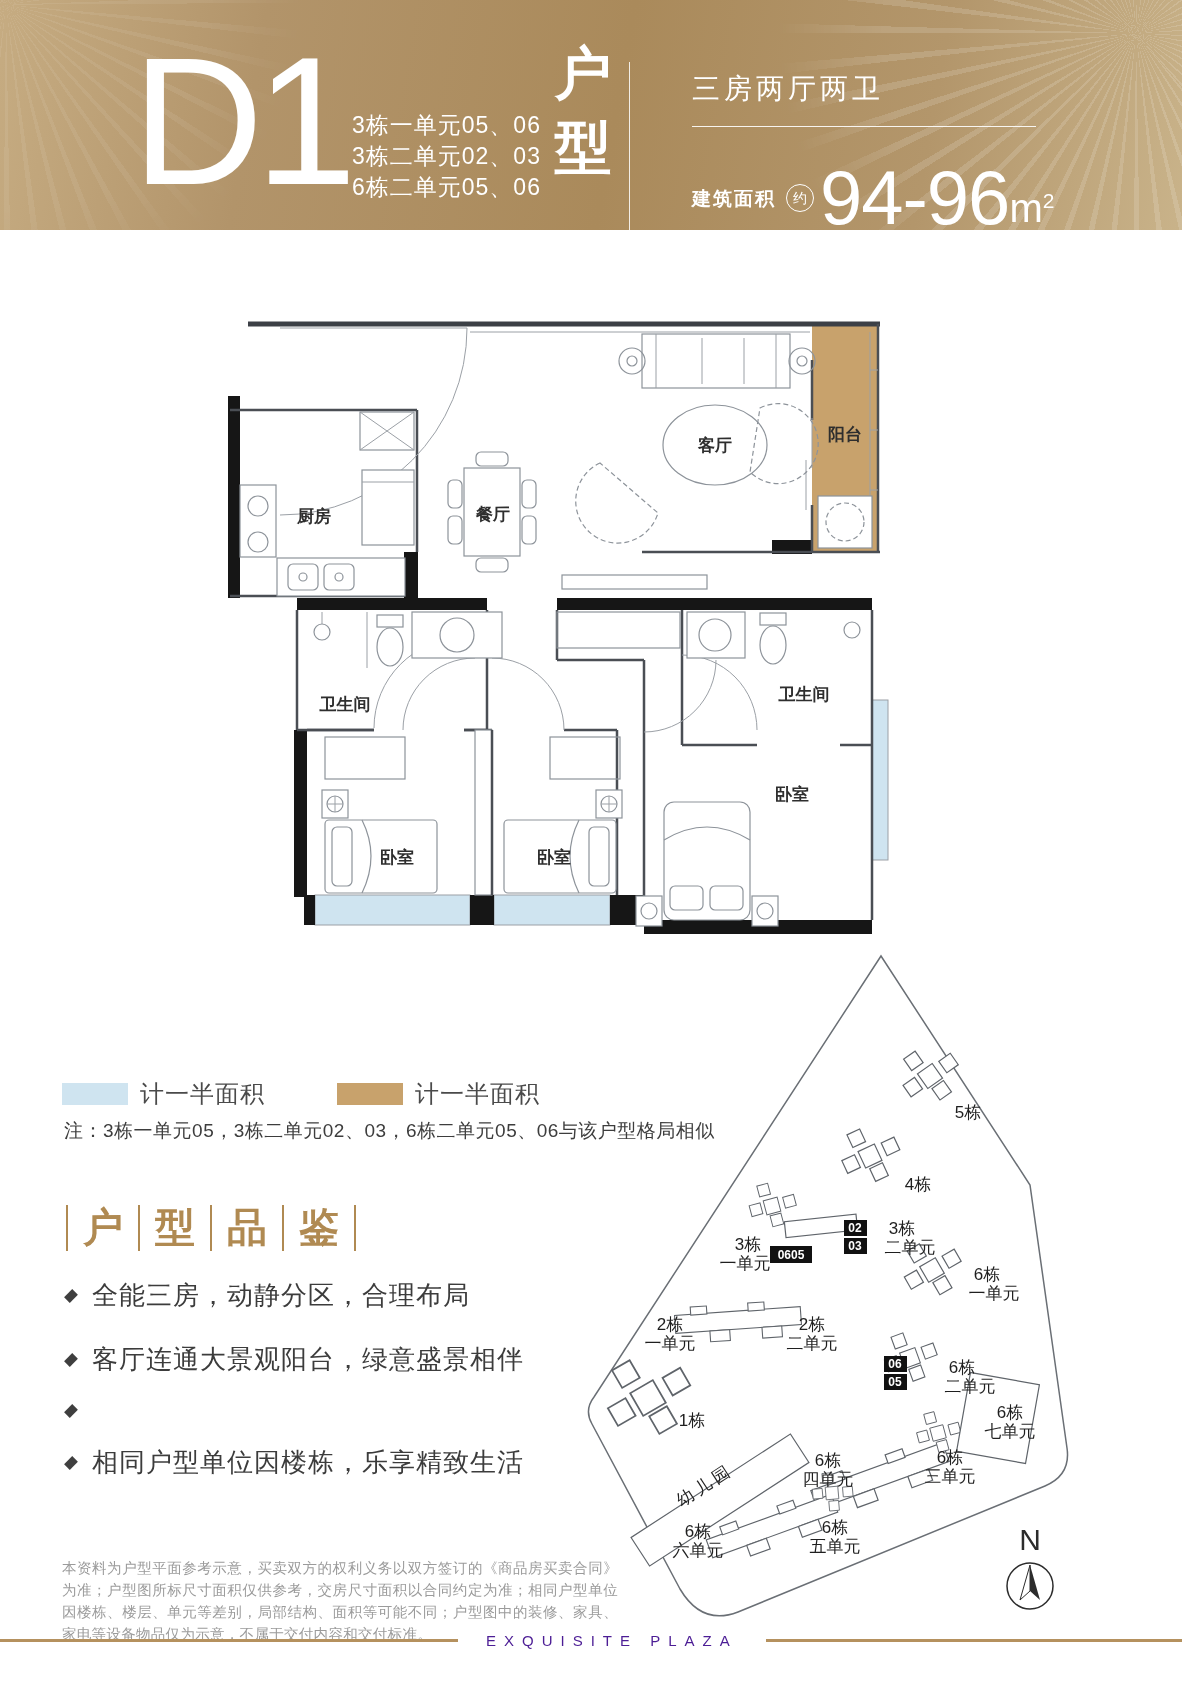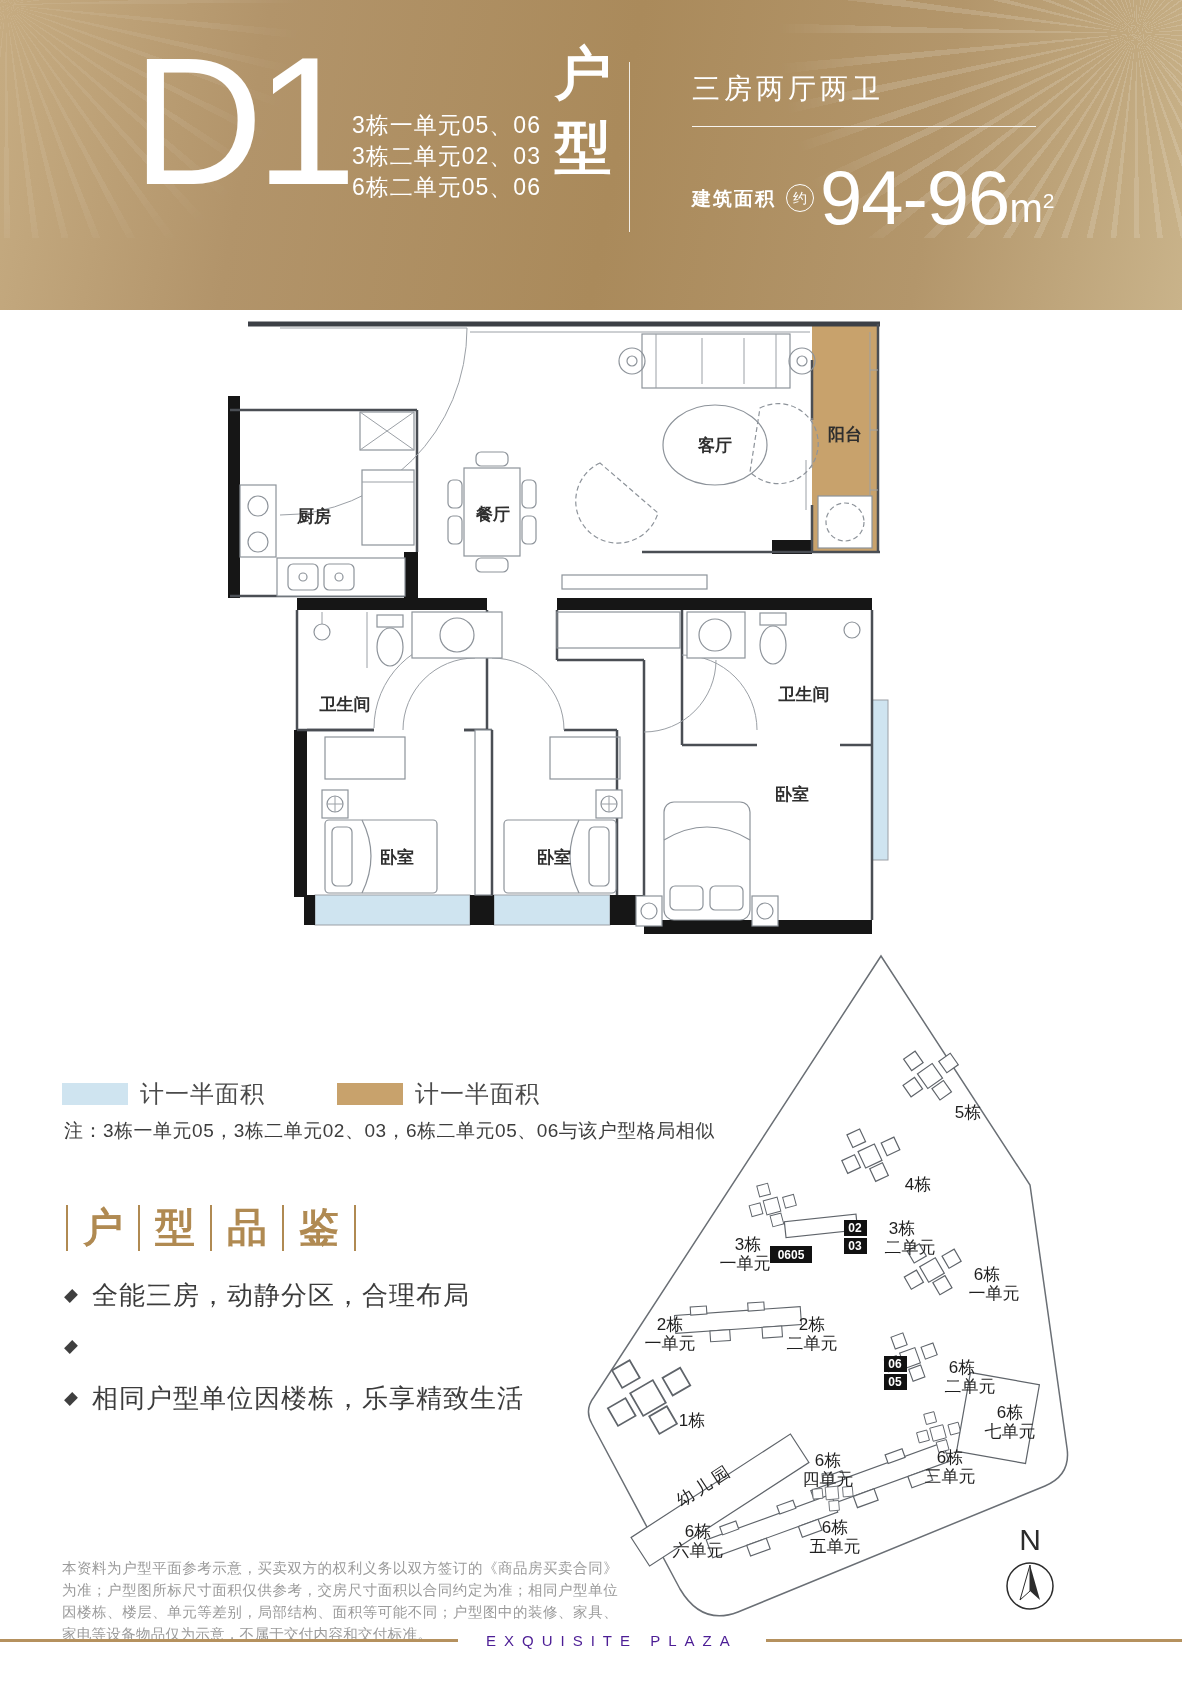--- a/index.html
+++ b/index.html
@@ -1,20 +1,20 @@
 <!DOCTYPE html>
 <html><head>
 <meta charset="utf-8">
 <style>
   html,body{margin:0;padding:0;background:#e8e8e8;}
   .page{position:relative;width:1182px;height:1684px;background:#ffffff;margin:0 auto;
         font-family:"Liberation Sans","DejaVu Sans",sans-serif;overflow:hidden;}
 
   
-  .hd{position:absolute;left:0;top:0;width:1182px;height:310px;
+  .hd{position:absolute;left:0;top:0;width:1182px;height:230px;
       background:linear-gradient(100deg,#c6ac82 0%,#b2946a 22%,#aa8a5b 52%,#b3966b 78%,#c9b38a 100%);}
   .rays{position:absolute;right:0;top:0;width:460px;height:238px;pointer-events:none;
         background:repeating-conic-gradient(from 140deg at 90% 14%,rgba(255,255,255,.14) 0 1.6deg,rgba(255,255,255,0) 1.6deg 6.5deg);
         -webkit-mask-image:radial-gradient(circle at 90% 14%,#000 0 55%,transparent 78%);
         mask-image:radial-gradient(circle at 90% 14%,#000 0 55%,transparent 78%);}
   .raysL{position:absolute;left:0;top:0;width:300px;height:238px;pointer-events:none;
         background:repeating-conic-gradient(from 60deg at 2% 2%,rgba(255,255,255,.07) 0 1.6deg,rgba(255,255,255,0) 1.6deg 7deg);
         -webkit-mask-image:radial-gradient(circle at 0% 0%,#000 0 55%,transparent 80%);
         mask-image:radial-gradient(circle at 0% 0%,#000 0 55%,transparent 80%);}
   .d1{position:absolute;left:132px;top:36px;font-size:182px;line-height:170px;font-weight:400;
@@ -272,20 +272,24 @@
     <div class="bar"></div>
     <div class="ch">品</div>
     <div class="bar"></div>
     <div class="ch">鉴</div>
     <div class="bar"></div>
   </div>
   <div class="bullets">
     <div class="row">
       <span class="diam"></span>
       <span class="btxt">全能三房，动静分区，合理布局</span>
+    </div>
+    <div class="row">
+      <span class="diam"></span>
+      <span class="btxt">客厅连通大景观阳台，绿意盛景相伴</span>
     </div>
     <div class="row">
       <span class="diam"></span>
     </div>
     <div class="row">
       <span class="diam"></span>
       <span class="btxt">相同户型单位因楼栋，乐享精致生活</span>
     </div>
   </div>
 

